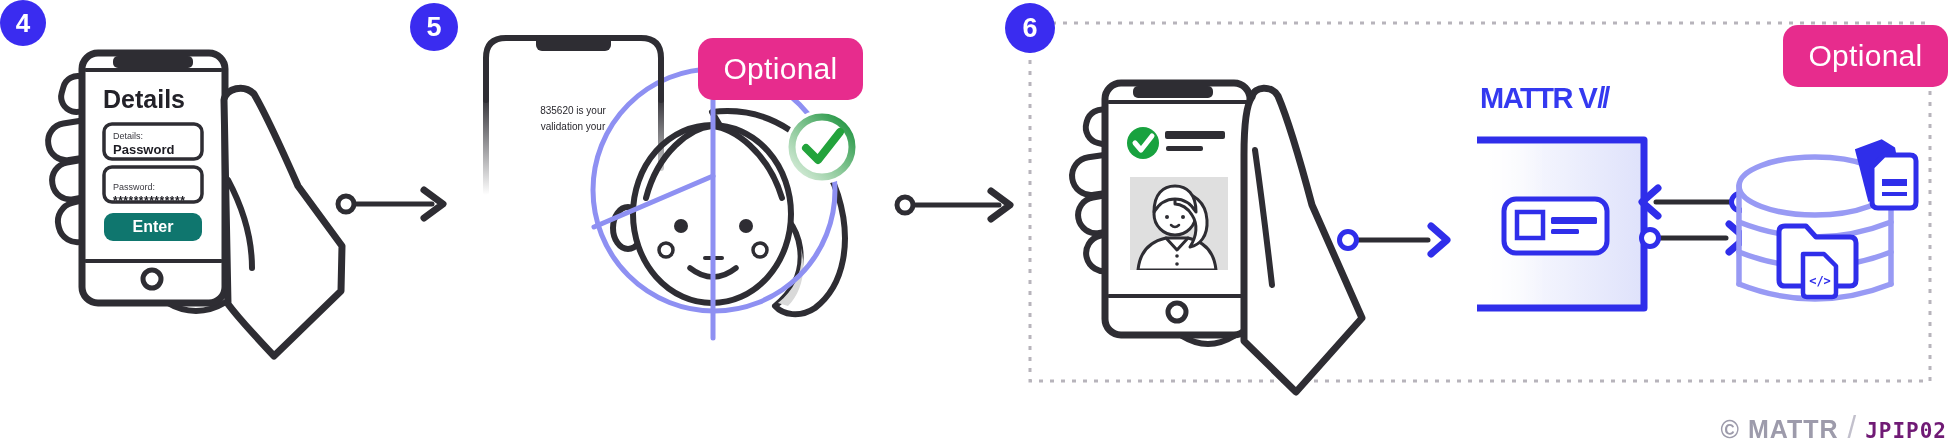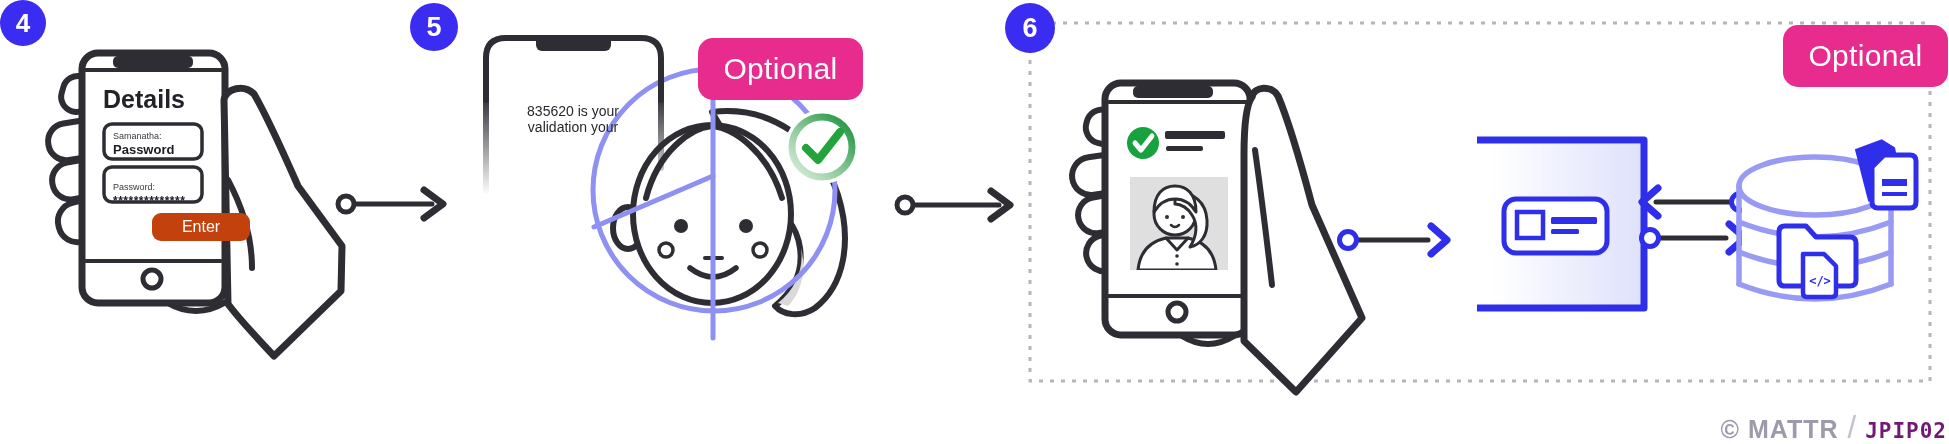--- a/index.html
+++ b/index.html
@@ -8,23 +8,23 @@
   #art{position:absolute;left:0;top:0;z-index:1;}
   .ovl{position:absolute;z-index:2;}
   .step-circle{display:flex;align-items:center;justify-content:center;border-radius:50%;
                background:#3a2cf0;color:#fff;font-weight:bold;}
   .badge{display:flex;align-items:center;justify-content:center;background:#e72c8d;color:#fff;
          font-weight:normal;font-size:30px;border-radius:15px;letter-spacing:.3px;}
   .screen-title{font-size:25px;font-weight:bold;color:#232229;}
   .field-label{font-size:9px;color:#3a3940;line-height:10px;}
   .field-value{font-size:13px;font-weight:bold;color:#1d1c23;line-height:14px;margin-top:2px;}
   .field-value.pw{font-size:12px;letter-spacing:.5px;}
-  .enter-btn{display:flex;align-items:center;justify-content:center;background:#c2410c;color:#fff;
-             font-weight:normal;font-size:16px;border-radius:9px;cursor:pointer;margin-left:48px;}
-  .sms{width:166px;text-align:center;font-size:14px;line-height:16px;color:#29282e;font-weight:500;}
+  .enter-btn{display:flex;align-items:center;justify-content:center;background:#0f766e;color:#fff;
+             font-weight:bold;font-size:16px;border-radius:9px;cursor:pointer;}
+  .sms{width:166px;text-align:center;font-size:10px;line-height:16px;color:#29282e;font-weight:500;}
   .logo{font-size:29px;font-weight:bold;color:#3439f0;letter-spacing:-1.5px;white-space:nowrap;}
   .logo .sl{display:inline-block;letter-spacing:-3px;margin-left:1px;}
   .footer{display:flex;align-items:baseline;gap:9px;}
   .footer .c{font-size:25px;font-weight:bold;color:#9d9bab;letter-spacing:1px;text-align:right;}
   .footer .sep{font-size:31px;font-weight:400;color:#c2c0cc;}
   .footer .code{font-family:"DejaVu Sans Mono",monospace;font-size:21px;font-weight:bold;
                 color:#701a75;letter-spacing:1px;}
 </style>
 </head>
 <body>
@@ -234,37 +234,40 @@
     <rect x="1882" y="192" width="25" height="4" fill="#2f2eea"></rect>
   </g>
 </svg>
 
 <div class="ovl step-circle" style="left:0;top:0;width:46px;height:46px;font-size:26px;">4</div>
 <div class="ovl step-circle" style="left:410px;top:3px;width:48px;height:48px;font-size:27px;">5</div>
 <div class="ovl step-circle" style="left:1005px;top:3px;width:50px;height:50px;font-size:27px;">6</div>
 
 <div class="ovl screen-title" style="left:103px;top:85px;">Details</div>
 <div class="ovl" style="left:113px;top:131px;">
-  <div class="field-label">Samanatha:</div>
+  <div class="field-label">Details:</div>
   <div class="field-value">Password</div>
 </div>
 <div class="ovl" style="left:113px;top:182px;">
   <div class="field-label">Password:</div>
   <div class="field-value pw">**************</div>
 </div>
 <div class="ovl enter-btn" style="left:104px;top:213px;width:98px;height:28px;">Enter</div>
 
 <div class="ovl sms" style="left:490px;top:103px;">
   <div>835620 is your</div>
   <div>validation your</div>
 </div>
 
 <div class="ovl badge" style="left:698px;top:38px;width:165px;height:62px;">Optional</div>
 <div class="ovl badge" style="left:1783px;top:25px;width:165px;height:62px;">Optional</div>
 
+<div class="ovl logo" style="left:1480px;top:82px;">
+  <span>MATTR V</span><span class="sl">//</span>
+</div>
 
 <div class="ovl footer" style="right:2px;top:410px;">
   <span class="c">© MATTR</span>
   <span class="sep">/</span>
   <span class="code">JPIP02</span>
 </div>
 
 </div>
 
 </body></html>

